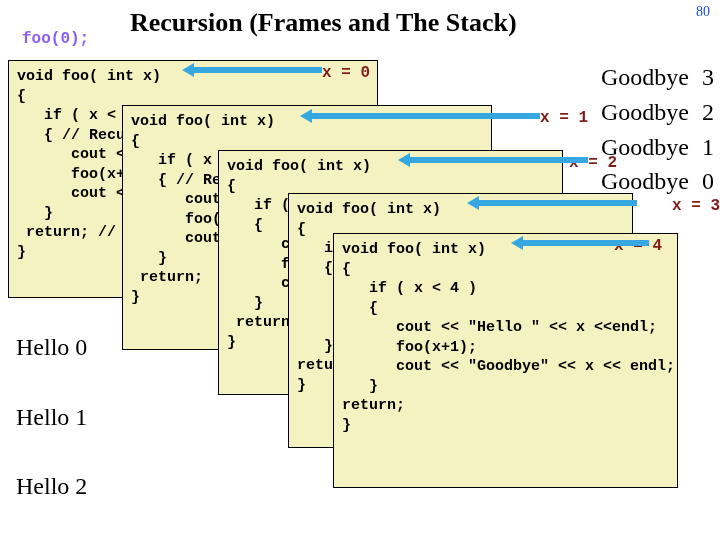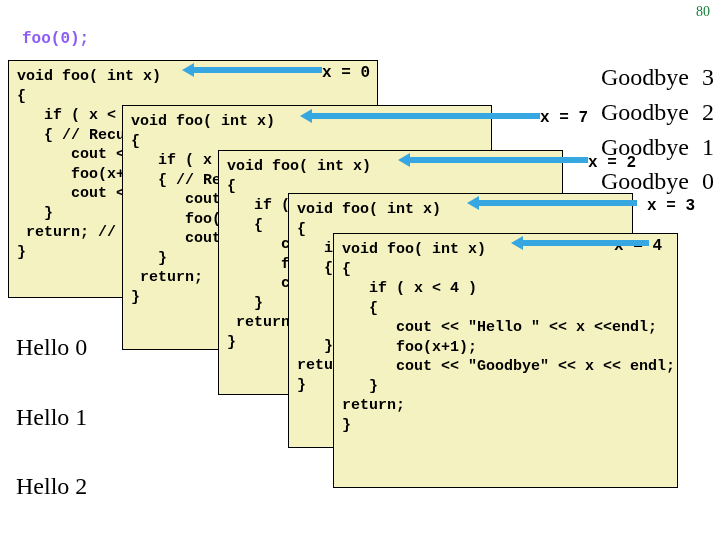--- a/index.html
+++ b/index.html
@@ -15,21 +15,21 @@
   .slide {
     position: relative;
     width: 720px;
     height: 540px;
   }
   .page-num {
     position: absolute;
     top: 4px;
     right: 10px;
     font-size: 14px;
-    color: #15803d;
+    color: #1d4ed8;
   }
   .title {
     position: absolute;
     top: 8px;
     left: 130px;
     font-size: 26px;
     font-weight: bold;
     color: #000;
   }
   .invoke {
@@ -53,21 +53,21 @@
     white-space: pre;
     padding: 6px 8px;
     line-height: 1.3;
     box-sizing: border-box;
   }
   .xlabel {
     position: absolute;
     font-family: 'Courier New', monospace;
     font-size: 16px;
     font-weight: bold;
-    color: #000000;
+    color: #7f1d1d;
     white-space: pre;
     z-index: 50;
   }
   .arrow {
     position: absolute;
     z-index: 60;
   }
   .arrow .shaft {
     position: absolute;
     height: 6px;
@@ -90,20 +90,21 @@
     line-height: 1.45;
     white-space: pre;
   }
 </style>
 </head>
 <body>
 
 <div class="slide">
 
   <div class="page-num">80</div>
+  <div class="title">Recursion (Frames and The Stack)</div>
   <div class="invoke">foo(0);</div>
 
   <div class="frame" style="left:8px; top:60px; width:370px; height:238px; z-index:1;">void foo( int x)
 {
    if ( x &lt; 4 )
    { // Recursion
       cout &lt;&lt; "Hello " &lt;&lt; x &lt;&lt;endl;
       foo(x+1);
       cout &lt;&lt; "Goodbye" &lt;&lt; x &lt;&lt; endl;
    }
@@ -118,53 +119,53 @@
   <div class="frame" style="left:122px; top:105px; width:370px; height:245px; z-index:2;">void foo( int x)
 {
    if ( x &lt; 4 )
    { // Recursion
       cout &lt;&lt; "Hello " &lt;&lt; x &lt;&lt;endl;
       foo(x+1);
       cout &lt;&lt; "Goodbye" &lt;&lt; x &lt;&lt; endl;
    }
  return;
 }</div>
-  <div class="xlabel" style="left:540px; top:109px;">x = 7</div>
+  <div class="xlabel" style="left:540px; top:109px;">x = 1</div>
   <div class="arrow" style="left:300px; top:116px;">
     <div class="head" style="border-right:12px solid #36a7e0; left:0;"></div>
     <div class="shaft" style="left:12px; width:228px;"></div>
   </div>
 
   <div class="frame" style="left:218px; top:150px; width:345px; height:245px; z-index:3;">void foo( int x)
 {
    if ( x &lt; 4 )
    {
       cout &lt;&lt; "Hello " &lt;&lt; x &lt;&lt;endl;
       foo(x+1);
       cout &lt;&lt; "Goodbye" &lt;&lt; x &lt;&lt; endl;
    }
  return;
 }</div>
-  <div class="xlabel" style="left:588px; top:154px;">x = 2</div>
+  <div class="xlabel" style="left:569px; top:154px;">x = 2</div>
   <div class="arrow" style="left:398px; top:160px;">
     <div class="head" style="border-right:12px solid #36a7e0; left:0;"></div>
     <div class="shaft" style="left:12px; width:178px;"></div>
   </div>
 
   <div class="frame" style="left:288px; top:193px; width:345px; height:255px; z-index:4;">void foo( int x)
 {
    if ( x &lt; 4 )
    {
       cout &lt;&lt; "Hello " &lt;&lt; x &lt;&lt;endl;
       foo(x+1);
       cout &lt;&lt; "Goodbye" &lt;&lt; x &lt;&lt; endl;
    }
 return;
 }</div>
-  <div class="xlabel" style="left:647px; top:197px;text-align:center;">x = 3</div>
+  <div class="xlabel" style="left:672px; top:197px;text-align:center;">x = 3</div>
   <div class="arrow" style="left:467px; top:203px;">
     <div class="head" style="border-right:12px solid #36a7e0; left:0;"></div>
     <div class="shaft" style="left:12px; width:158px;"></div>
   </div>
 
   <div class="frame" style="left:333px; top:233px; width:345px; height:255px; z-index:5;">void foo( int x)
 {
    if ( x &lt; 4 )
    {
       cout &lt;&lt; "Hello " &lt;&lt; x &lt;&lt;endl;

